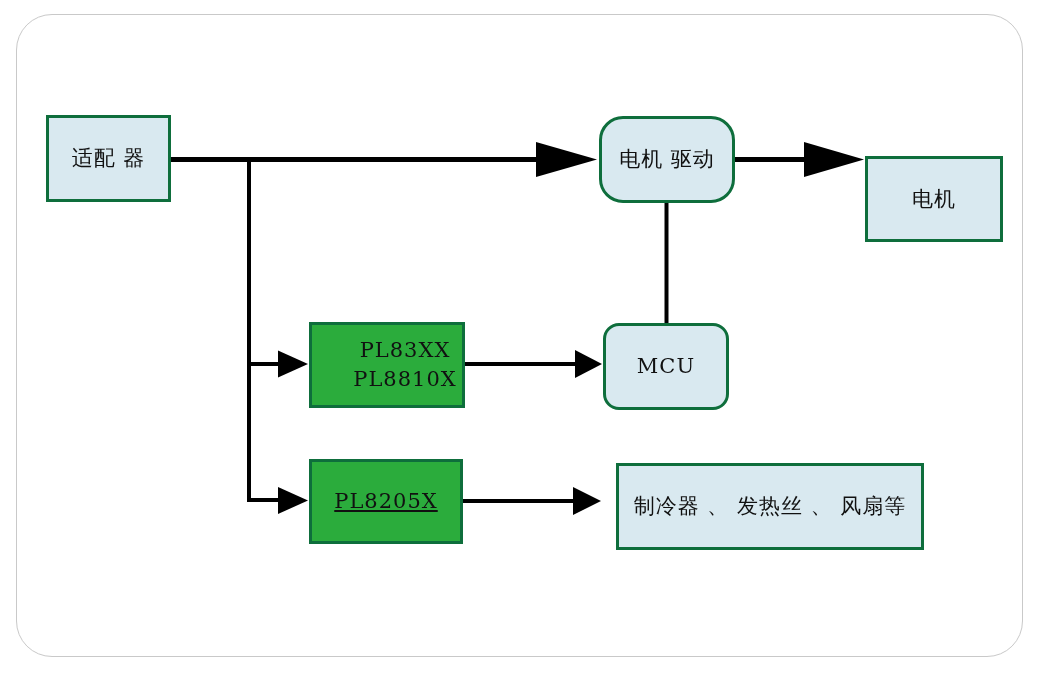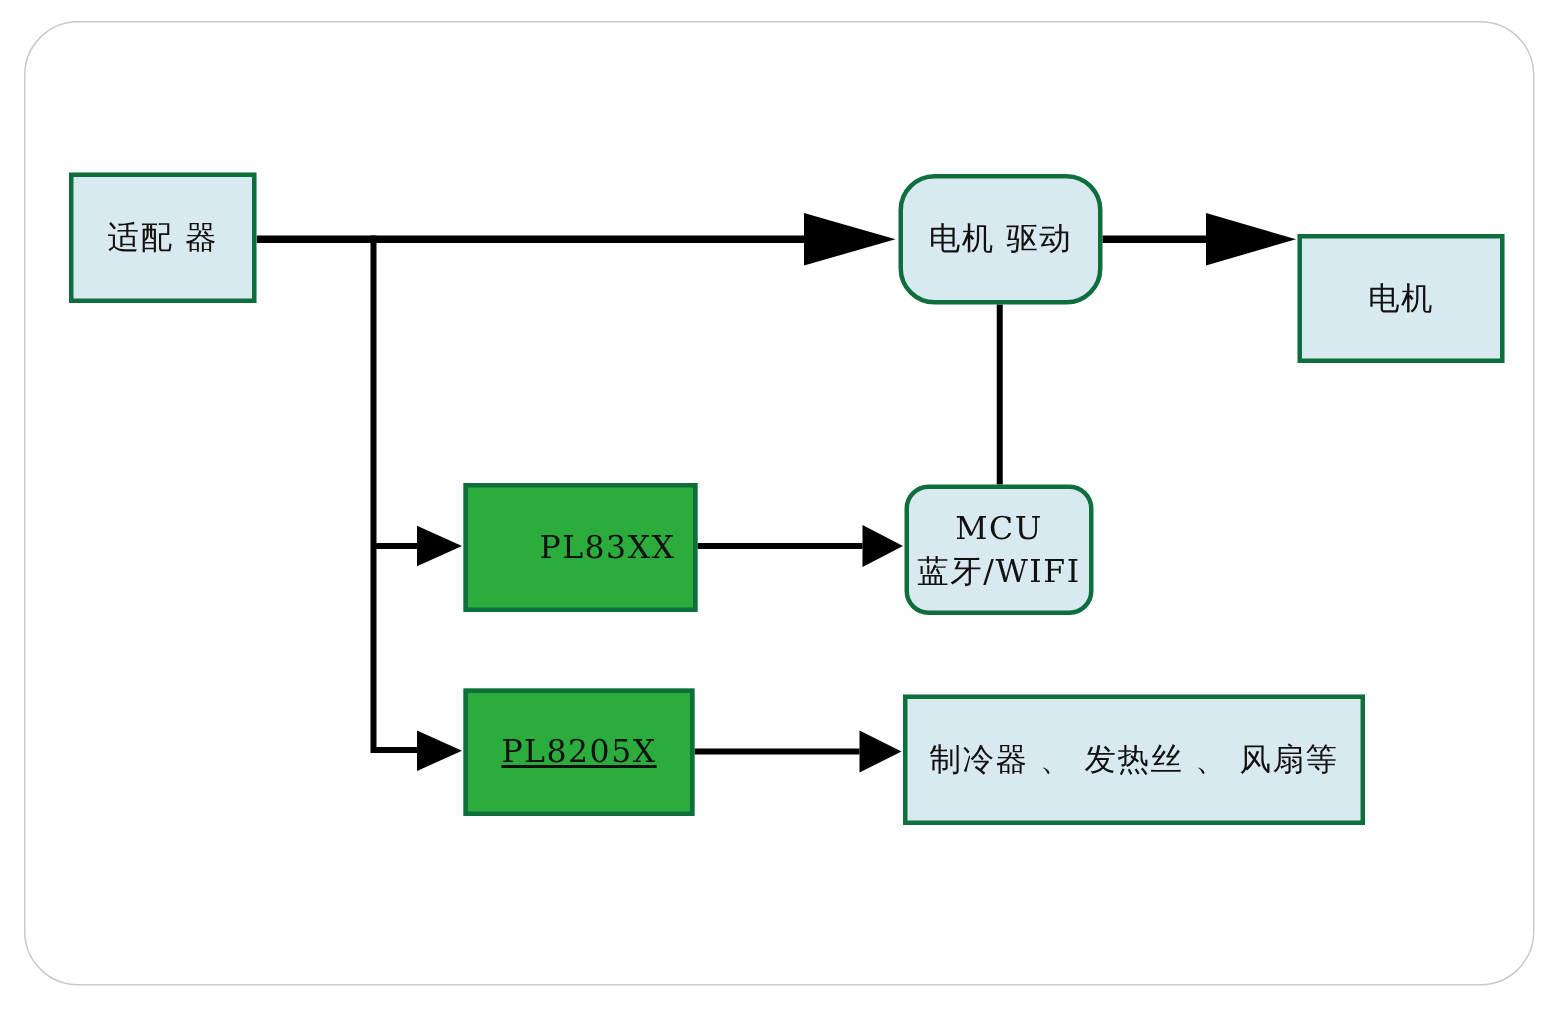--- a/index.html
+++ b/index.html
@@ -86,28 +86,28 @@
   <div class="node blue" style="left:599px;top:116px;width:136px;height:87px;border-radius:24px;">
     <span>电机 驱动</span>
   </div>
 
   <div class="node blue" style="left:865px;top:116px;width:138px;height:86px;margin-top:40px;">
     <span>电机</span>
   </div>
 
   <div class="node green" style="left:309px;top:322px;width:156px;height:86px;padding-left:36px;">
     <span>PL83XX</span>
+    <span>PL8810X</span>
   </div>
 
   <div class="node blue" style="left:603px;top:323px;width:126px;height:87px;border-radius:16px;">
     <span>MCU</span>
-    <span>蓝牙/WIFI</span>
   </div>
 
   <div class="node green" style="left:309px;top:459px;width:154px;height:85px;text-decoration:underline;">
     <span>PL8205X</span>
   </div>
 
-  <div class="node blue" style="left:602px;top:463px;width:308px;height:87px;">
+  <div class="node blue" style="left:616px;top:463px;width:308px;height:87px;">
     <span>制冷器 、 发热丝 、 风扇等</span>
   </div>
 
 </div>
 
 </body></html>

